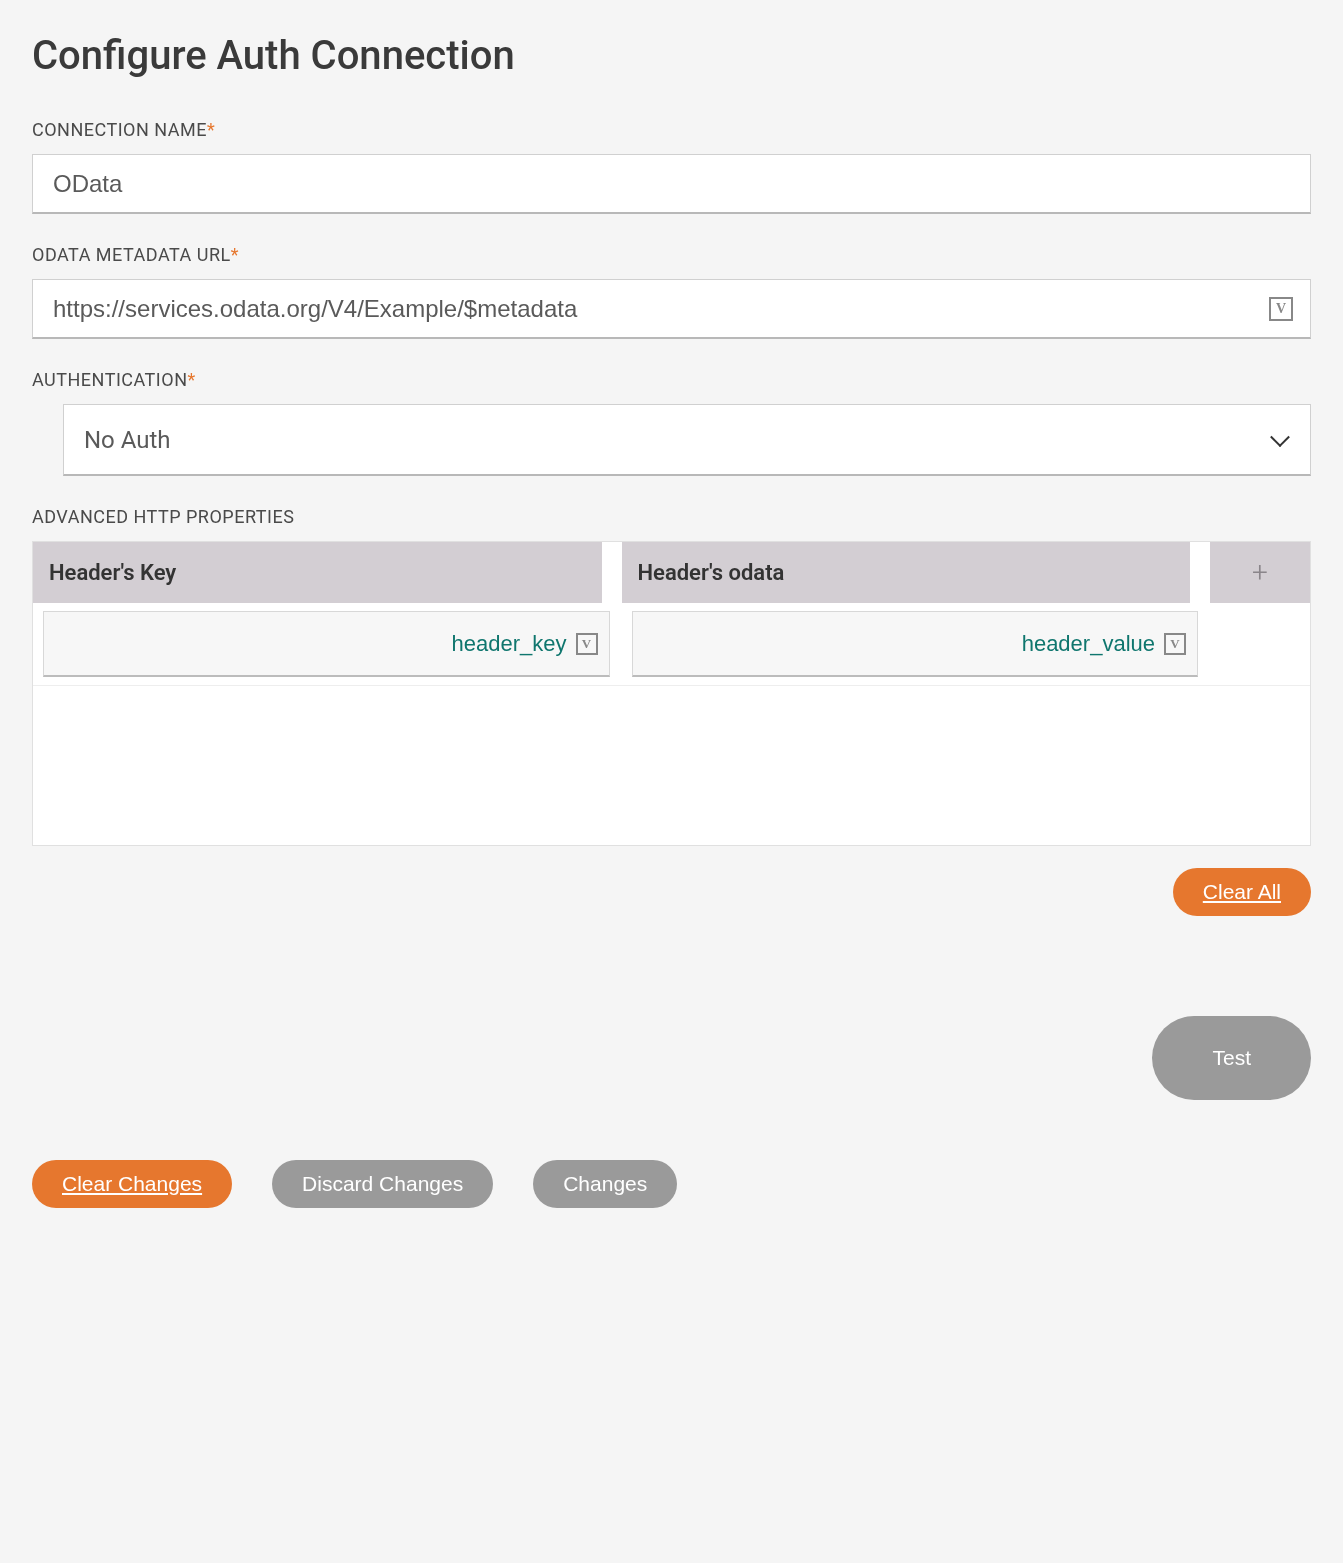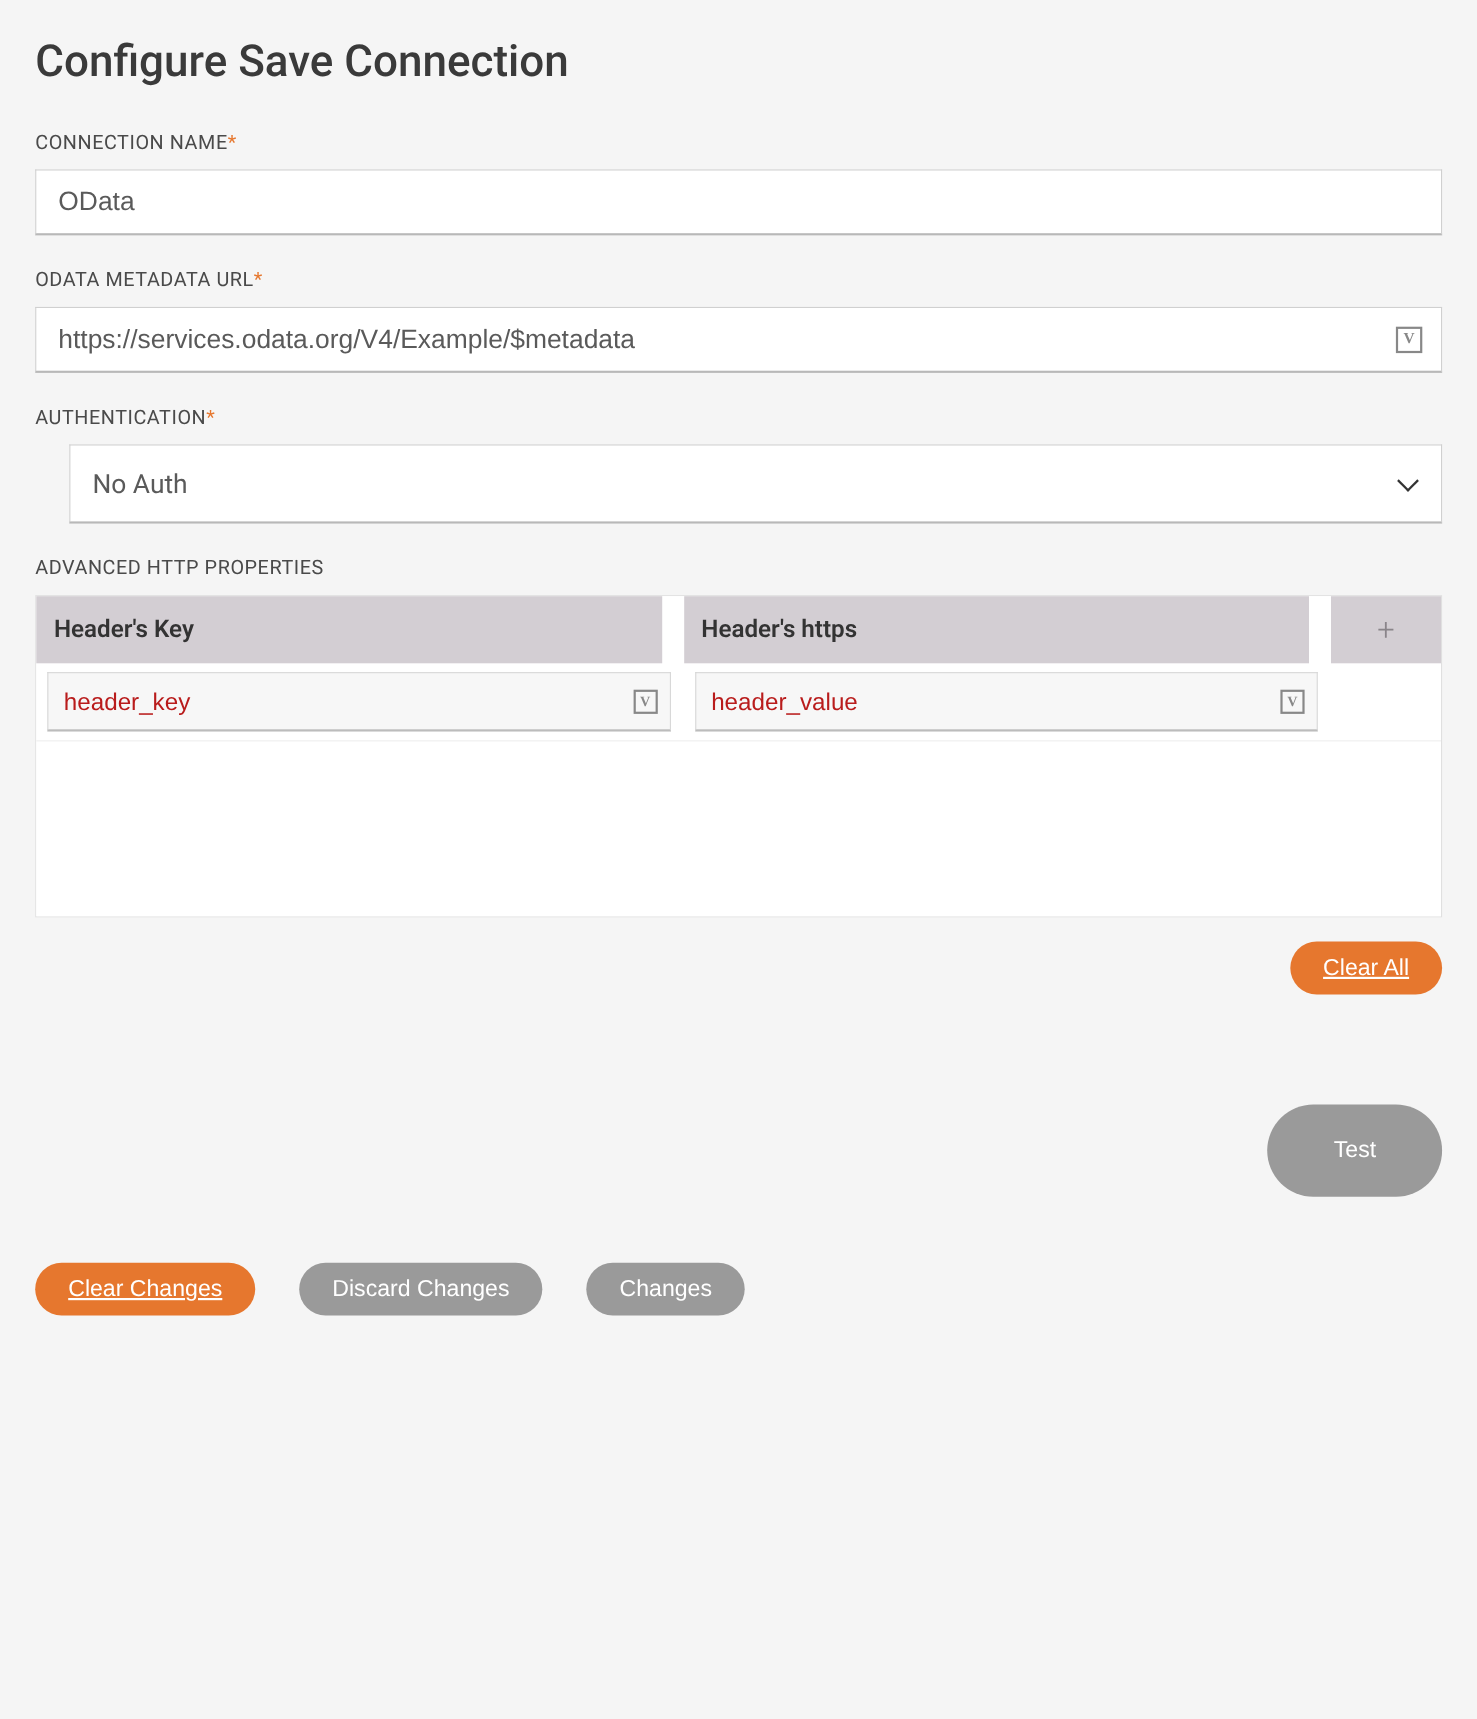--- a/index.html
+++ b/index.html
@@ -115,28 +115,29 @@
     .table-row {
       display: grid;
       grid-template-columns: 1fr 1fr 100px;
       gap: 2px;
       padding: 8px 0px;
       background:#fff;
     }
     .td { padding: 0 10px; position: relative; }
     .td-input {
       width: 100%;
-      height: 54px;
+      height: 66px;
       padding: 0 42px 0 14px;
       font-size: 22px;
-      color: #b91c1c;
+      color: #0f766e;
       background: #f7f7f7;
       border: 1px solid #d8d8d8;
       border-bottom: 2px solid #bcbcbc;
       outline: none;
+      text-align: right;
     }
     .td .v-badge-sm {
       position: absolute;
       right: 22px;
       top: 50%;
       transform: translateY(-50%);
       width: 22px;
       height: 22px;
       border: 2px solid #888;
       display: flex;
@@ -178,21 +179,21 @@
       display: flex;
       gap: 40px;
       margin-top: 60px;
     }
   </style>
 </head>
 <body>
 
 <div class="container">
 
-  <h1>Configure Save Connection</h1>
+  <h1>Configure Auth Connection</h1>
 
   <div class="field-group">
     <label class="field-label">
       <span>CONNECTION NAME</span><span class="required-star">*</span>
     </label>
     <div class="input-wrap">
       <input class="text-input" type="text" value="OData" style="">
     </div>
   </div>
 
@@ -217,21 +218,21 @@
       <span class="chevron"></span>
     </div>
   </div>
 
   <div class="field-group">
     <label class="field-label" style="text-transform:none">ADVANCED HTTP PROPERTIES</label>
 
     <div class="table-wrap">
       <div class="table-head">
         <div class="th">Header's Key</div>
-        <div class="th">Header's https</div>
+        <div class="th">Header's odata</div>
         <div class="th-add">
           <span class="plus-icon">+</span>
         </div>
       </div>
 
       <div class="table-row">
         <div class="td">
           <input class="td-input" type="text" value="header_key" style="">
           <span class="v-badge-sm">V</span>
         </div>

